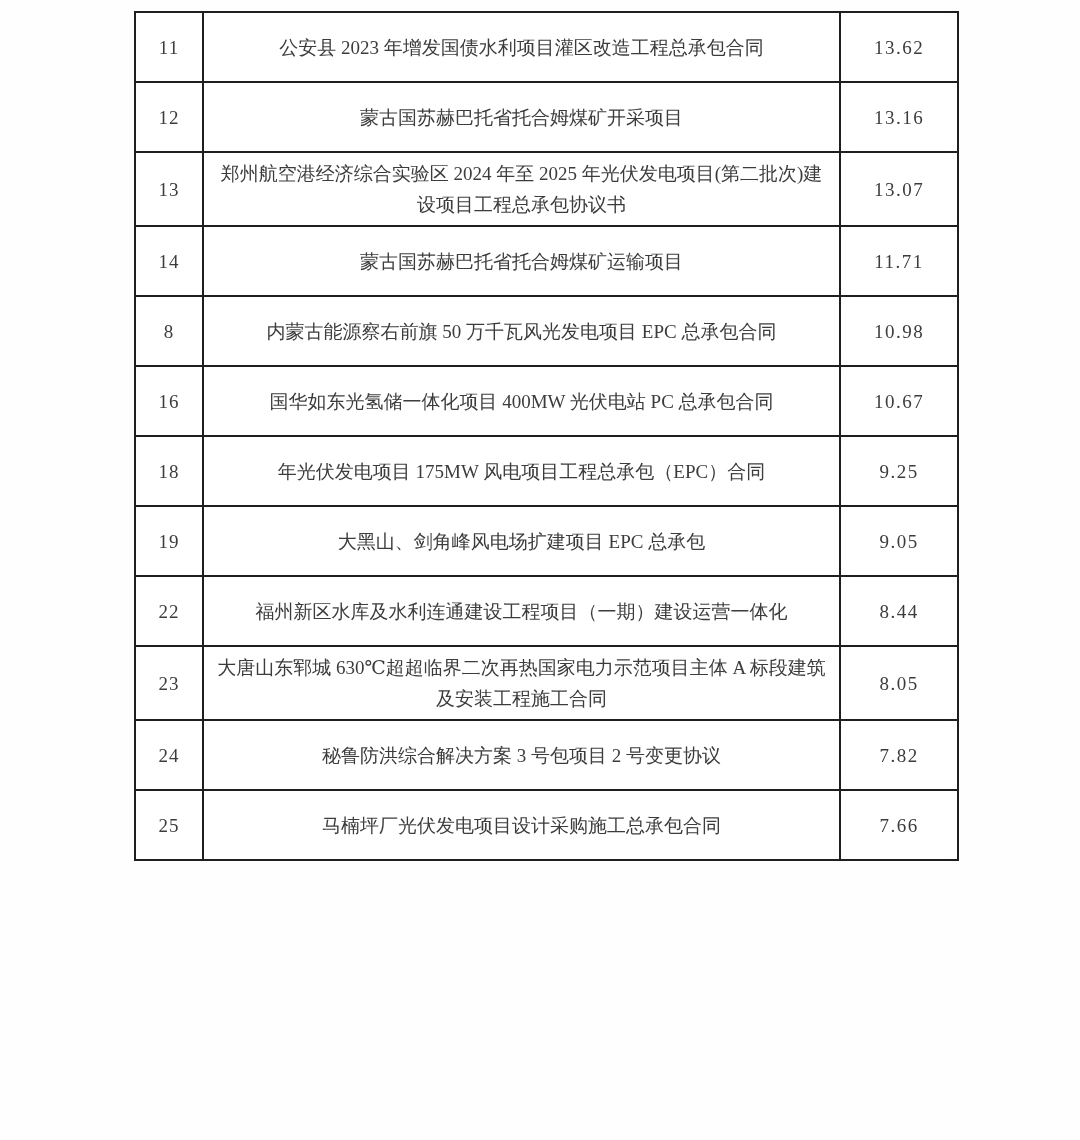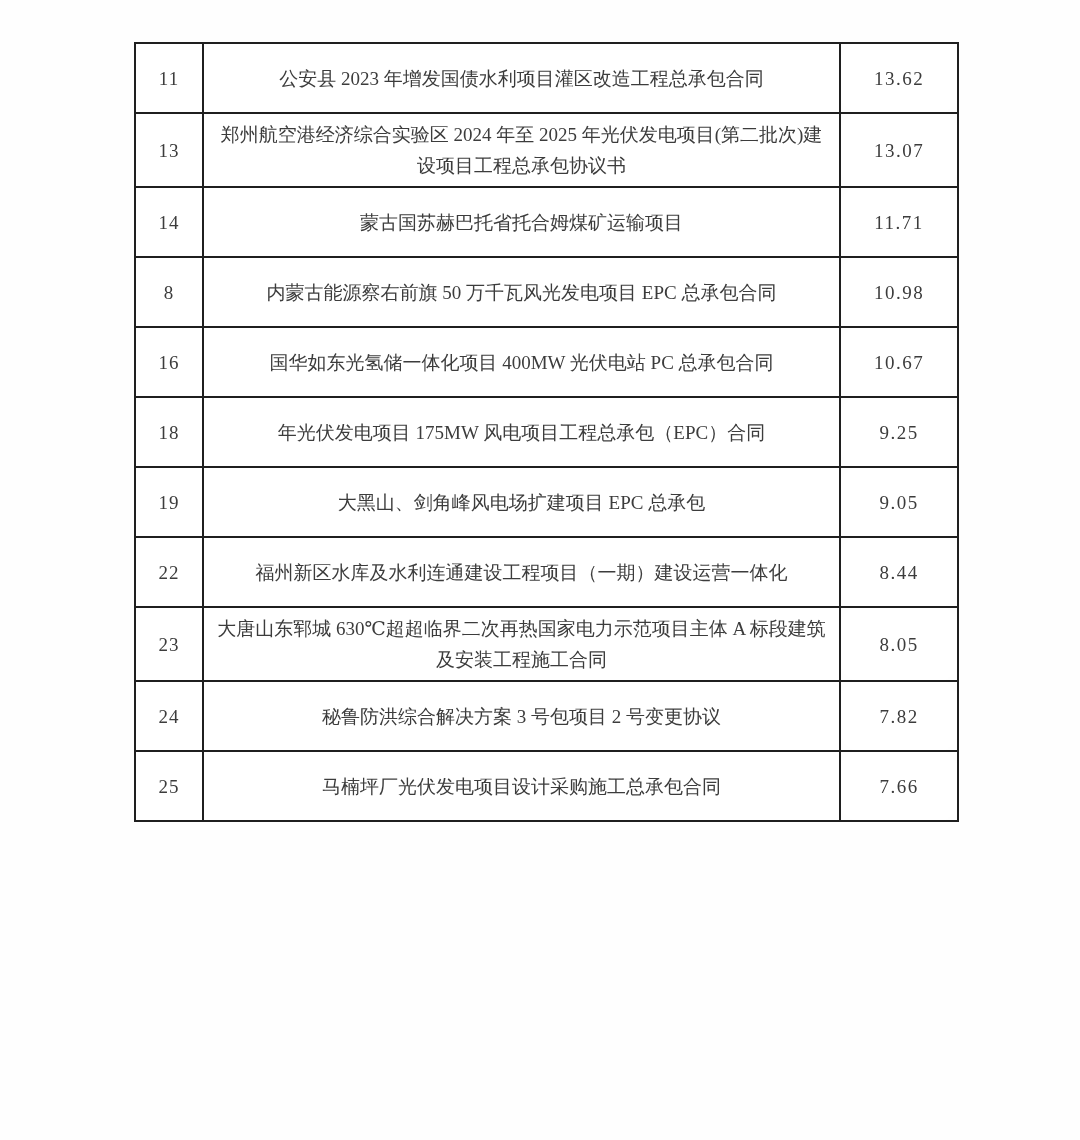--- a/index.html
+++ b/index.html
@@ -14,21 +14,21 @@
     font-family: "Liberation Serif", "DejaVu Serif", serif;
   }
   .page {
     position: relative;
     width: 1080px;
     height: 1140px;
   }
   table.contracts {
     position: absolute;
     left: 134px;
-    top: 42px;
+    top: 11px;
     width: 823px;
     border-collapse: collapse;
     table-layout: fixed;
     padding-left: 26px;
   }
   table.contracts td {
     border: 2px solid #1f1f1f;
     background: #ffffff;
     color: #3c3c3c;
     font-size: 19px;
@@ -62,20 +62,31 @@
     <tbody id="rows-body">
         <tr>
     <td class="c-no">
       <span>11</span>
     </td>
     <td class="c-project">
       <span>公安县 2023 年增发国债水利项目灌区改造工程总承包合同</span>
     </td>
     <td class="c-value">
       <span>13.62</span>
+    </td>
+  </tr>
+        <tr>
+    <td class="c-no">
+      <span>12</span>
+    </td>
+    <td class="c-project">
+      <span>蒙古国苏赫巴托省托合姆煤矿开采项目</span>
+    </td>
+    <td class="c-value">
+      <span>13.16</span>
     </td>
   </tr>
         <tr>
     <td class="c-no">
       <span>13</span>
     </td>
     <td class="c-project">
       <span>郑州航空港经济综合实验区 2024 年至 2025 年光伏发电项目(第二批次)建设项目工程总承包协议书</span>
     </td>
     <td class="c-value">

